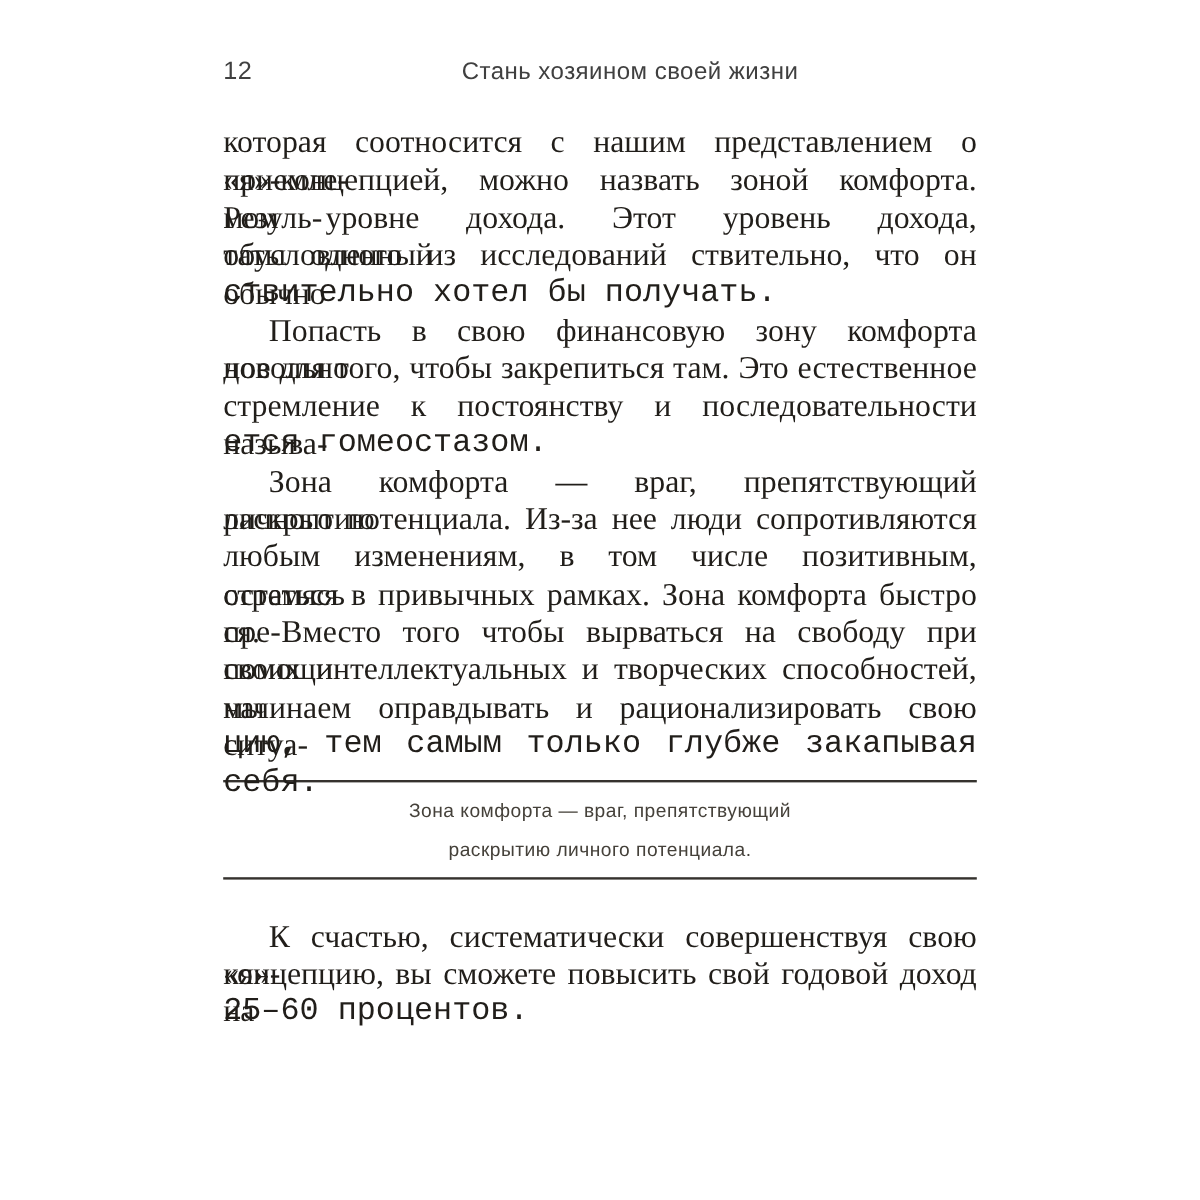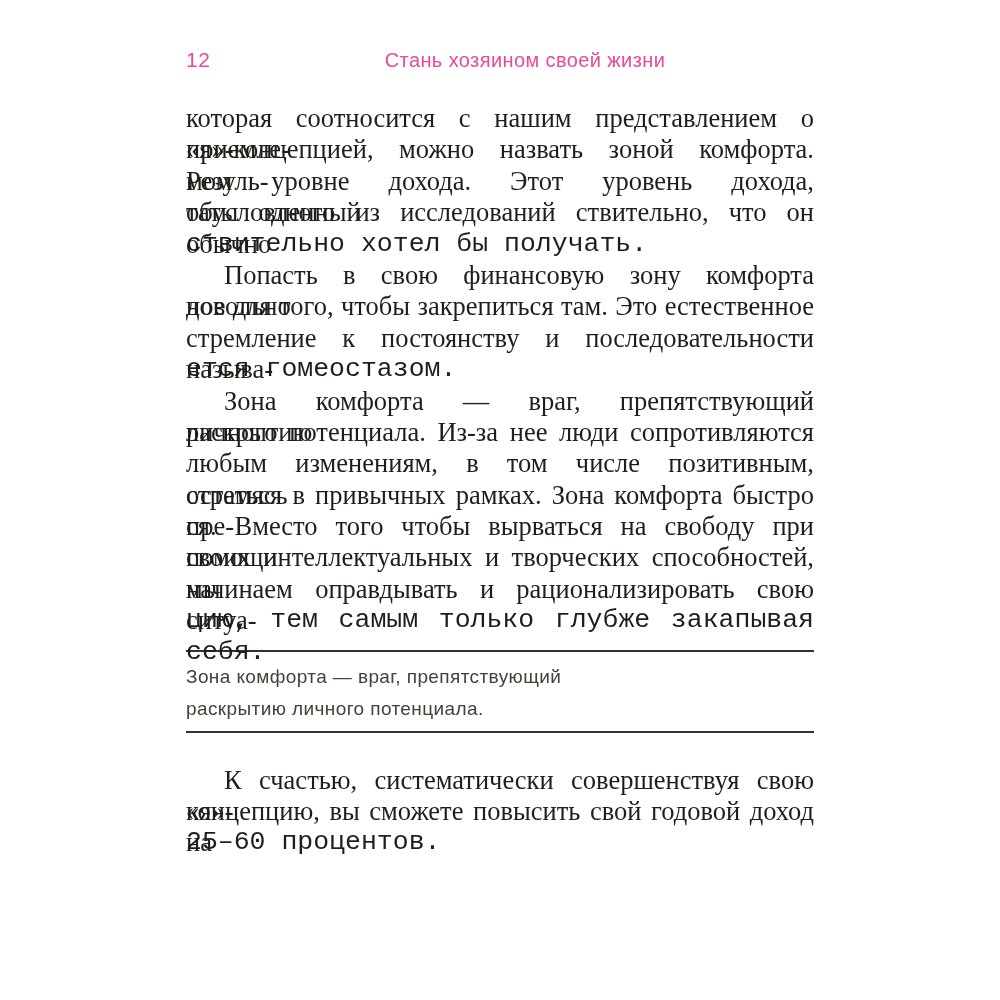--- a/index.html
+++ b/index.html
@@ -16,21 +16,21 @@
     font-family: "Liberation Serif", "DejaVu Serif", serif;
   }
   
   .page-header {
     position: absolute;
     top: 48px;
     left: 186px;
     right: 186px;
     height: 26px;
     font-family: "Liberation Sans", "DejaVu Sans", sans-serif;
-    color: #ec4899;
+    color: #404040;
   }
   .page-number {
     position: absolute;
     left: 0;
     top: 0;
     font-size: 21px;
     letter-spacing: 0.5px;
   }
   .running-title {
     position: absolute;
@@ -70,24 +70,25 @@
     height: 2px;
     background: #35322e;
     border: none;
     margin: 0;
   }
   .quote-lines {
     padding: 9px 0 6px 0;
   }
   .qline {
     font-family: "Liberation Sans", "DejaVu Sans", sans-serif;
-    font-size: 19px;
+    font-size: 16px;
     line-height: 32px;
     letter-spacing: 0.4px;
     color: #45413a;
+    text-align: center;
   }
   .para.after-quote { margin-top: 32px; }
 </style>
 </head>
 <body>
 
 <div class="canvas">
 
   <header class="page-header">
     <span class="page-number">12</span>

